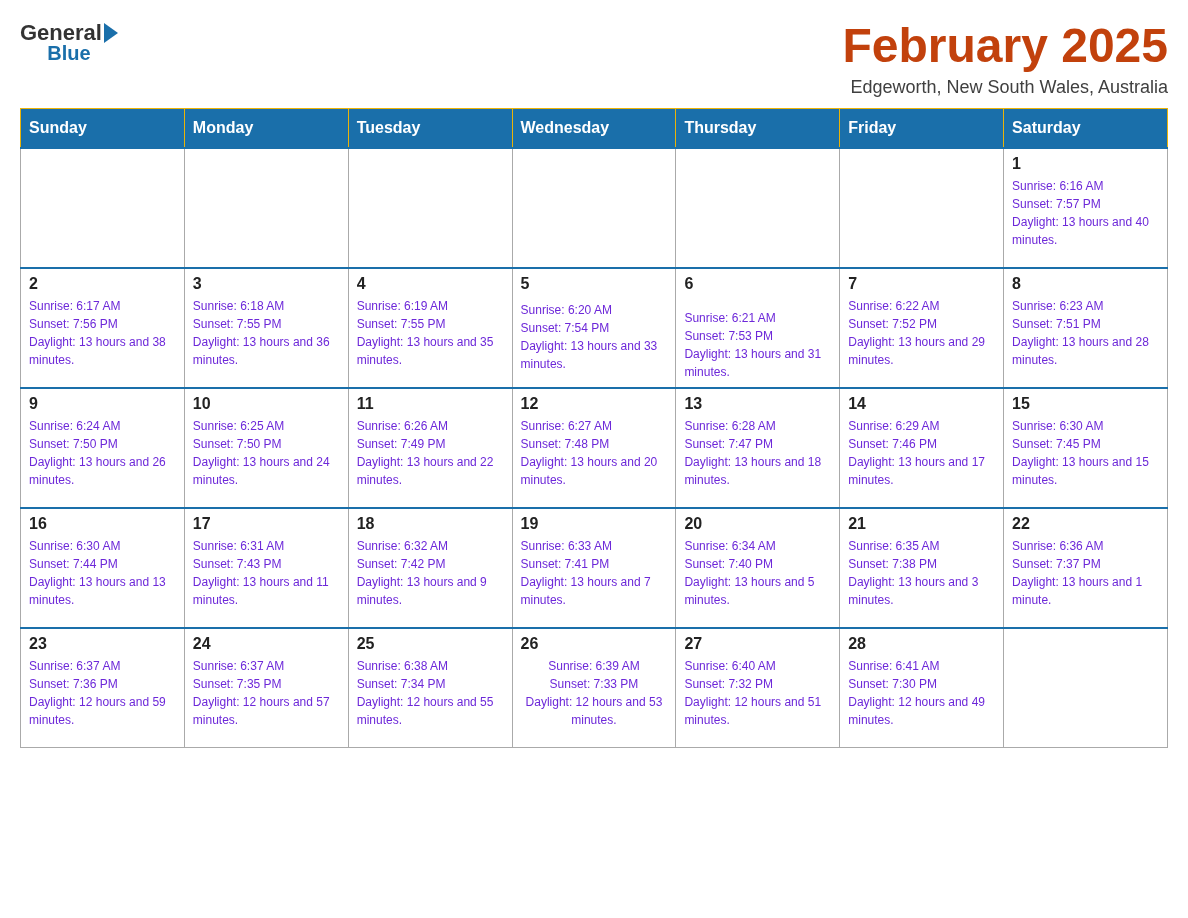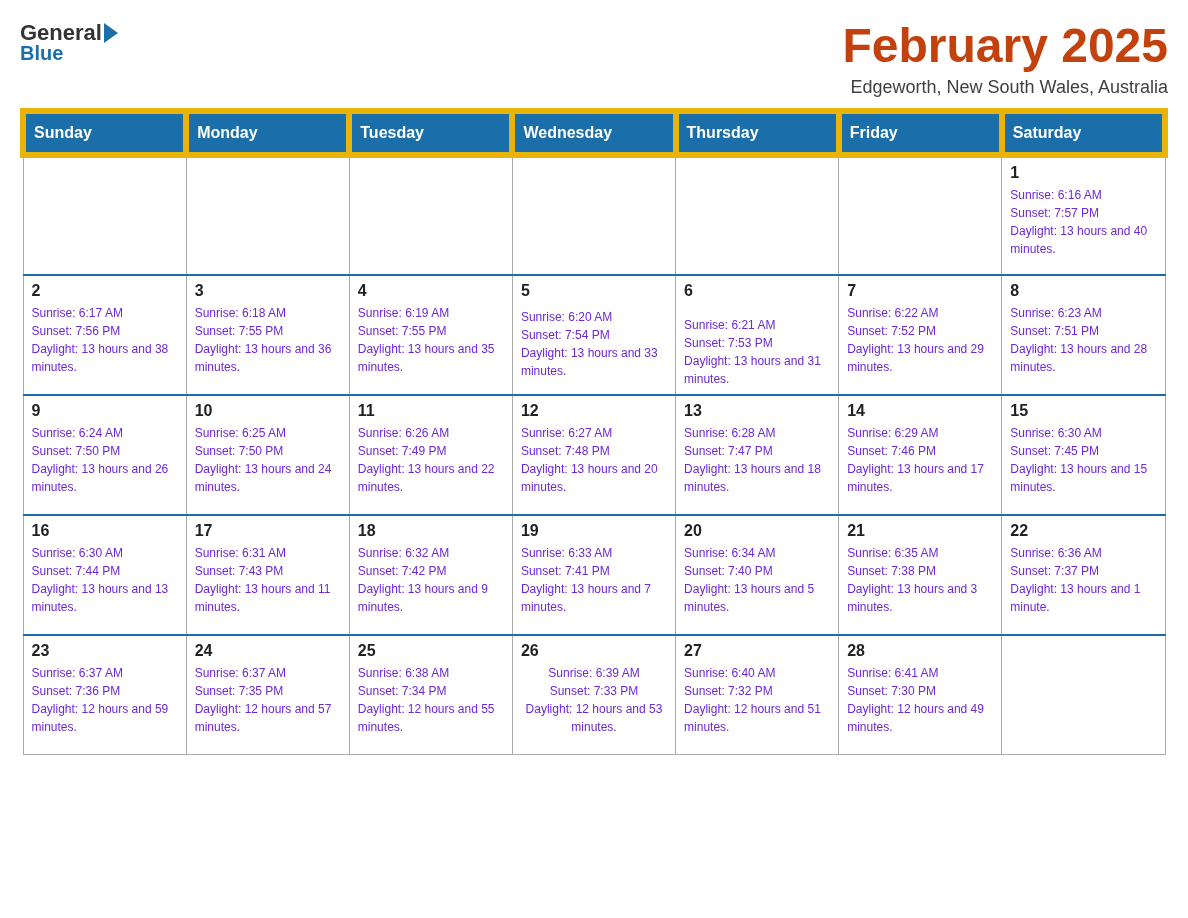--- a/index.html
+++ b/index.html
@@ -12,21 +12,21 @@
     }
     .header {
       display: flex;
       justify-content: space-between;
       align-items: flex-start;
       margin-bottom: 8px;
     }
     .logo {
       display: flex;
       flex-direction: column;
-      align-items: flex-start;
+      align-items: center;
     }
     .logo-general {
       font-size: 22px;
       font-weight: bold;
       color: #333;
     }
     .logo-blue {
       font-size: 20px;
       font-weight: bold;
       color: #1a6faa;
@@ -60,21 +60,21 @@
       width: 100%;
       border-collapse: collapse;
       margin-top: 10px;
     }
     .calendar th {
       background-color: #1a6faa;
       color: #fff;
       padding: 10px 8px;
       text-align: left;
       font-size: 16px;
-      border: 6px solid #eab308;
+      border: 1px solid #eab308;
     }
     .calendar td {
       border: 1px solid #aaa;
       vertical-align: top;
       padding: 6px 8px;
       width: calc(100%/7);
       height: 120px;
     }
     .day-number {
       font-size: 16px;

